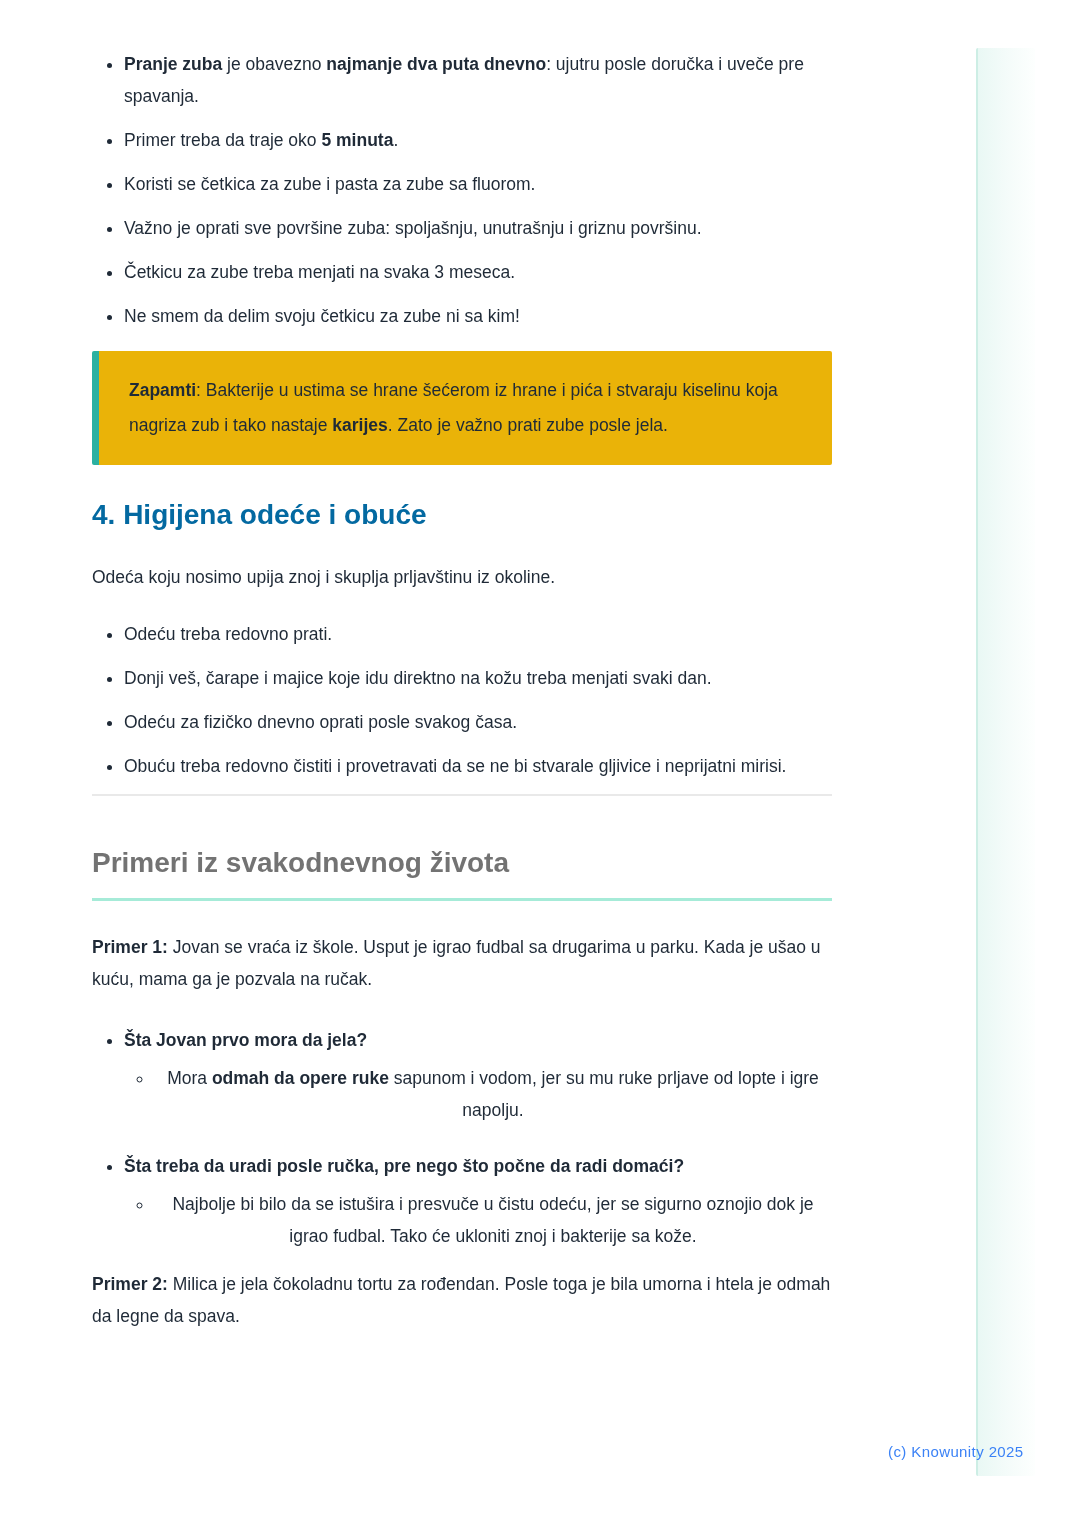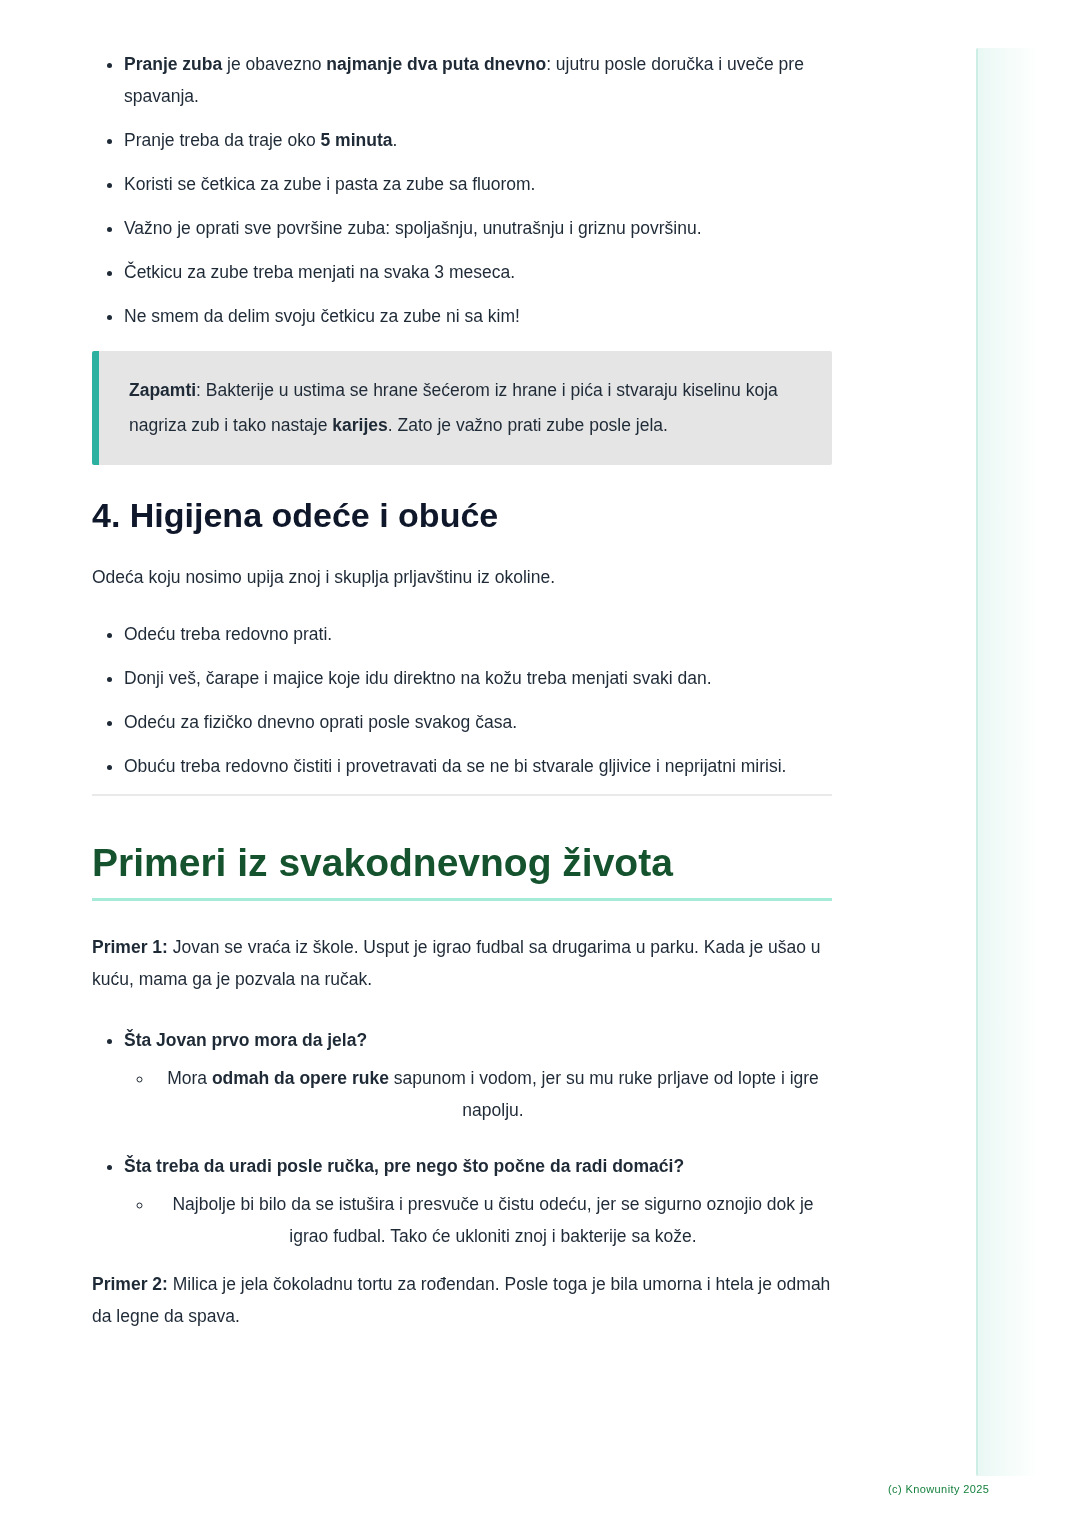--- a/index.html
+++ b/index.html
@@ -23,25 +23,24 @@
     height: 1428px;
     background: linear-gradient(to right, #e9f8f4 0%, #f3fbf9 45%, #fdfffe 100%);
     border-left: 2px solid #cdeee5;
     border-radius: 2px;
   }
 
   .copyright {
     position: absolute;
     top: 1443px;
     left: 888px;
-    font-size: 11px;
+    font-size: 15px;
     letter-spacing: 0.4px;
-    color: #15803d;
+    color: #3b82f6;
     white-space: nowrap;
-    margin-top: 40px;
   }
 
   .content {
     position: absolute;
     left: 92px;
     top: 0;
     width: 740px;
     padding-top: 48px;
     font-size: 17.5px;
   }
@@ -54,57 +53,57 @@
     list-style-type: disc;
   }
   ul.list > li {
     margin-bottom: 12px;
     line-height: 32px;
   }
   ul.list > li:last-child { margin-bottom: 0; }
 
   .callout {
     margin-top: 19px;
-    background: #e5e5e5;
+    background: #eab308;
     border-left: 7px solid #2cb1a1;
     border-radius: 2px;
     padding: 22px 30px;
     line-height: 35px;
     width: 673px;
     box-sizing: content-box;
   }
 
   h2.section-heading {
     margin: 32px 0 0 0;
-    font-size: 34px;
+    font-size: 28px;
     line-height: 36px;
     font-weight: 700;
-    color: #0f172a;
+    color: #0369a1;
   }
 
   p.para {
     margin: 28px 0 0 0;
     line-height: 32px;
   }
 
   ul.list.clothes { margin-top: 25px; }
 
   hr.divider {
     margin: 12px 0 0 0;
     border: none;
     border-top: 2px solid #e9e9e9;
     height: 0;
   }
 
   h1.page-title {
     margin: 46px 0 0 0;
-    font-size: 39px;
+    font-size: 28px;
     line-height: 42px;
     font-weight: 700;
-    color: #14532d;
+    color: #737373;
     padding-bottom: 14px;
     border-bottom: 3px solid #a6ebd8;
   }
 
   p.para.primer { margin-top: 30px; }
   p.para.primer2 { margin-top: 10px; }
 
   ul.list.qlist { margin-top: 29px; }
   ul.list.qlist > li.q { margin-bottom: 24px; }
   ul.list.qlist > li.q:last-child { margin-bottom: 16px; }
@@ -128,21 +127,21 @@
 <div class="page">
 
   <div class="side-strip"></div>
 
   <div class="copyright">(c) Knowunity 2025</div>
 
   <div class="content">
 
     <ul class="list">
       <li><span class="b">Pranje zuba</span><span> je obavezno </span><span class="b">najmanje dva puta dnevno</span><span>: ujutru posle doručka i uveče pre spavanja.</span></li>
-      <li><span>Pranje treba da traje oko </span><span class="b">5 minuta</span><span>.</span></li>
+      <li><span>Primer treba da traje oko </span><span class="b">5 minuta</span><span>.</span></li>
       <li><span>Koristi se četkica za zube i pasta za zube sa fluorom.</span></li>
       <li><span>Važno je oprati sve površine zuba: spoljašnju, unutrašnju i griznu površinu.</span></li>
       <li><span>Četkicu za zube treba menjati na svaka 3 meseca.</span></li>
       <li><span>Ne smem da delim svoju četkicu za zube ni sa kim!</span></li>
     </ul>
 
     <div class="callout">
       <span class="b">Zapamti</span><span>: Bakterije u ustima se hrane šećerom iz hrane i pića i stvaraju kiselinu koja nagriza zub i tako nastaje </span><span class="b">karijes</span><span>. Zato je važno prati zube posle jela.</span>
     </div>
 

